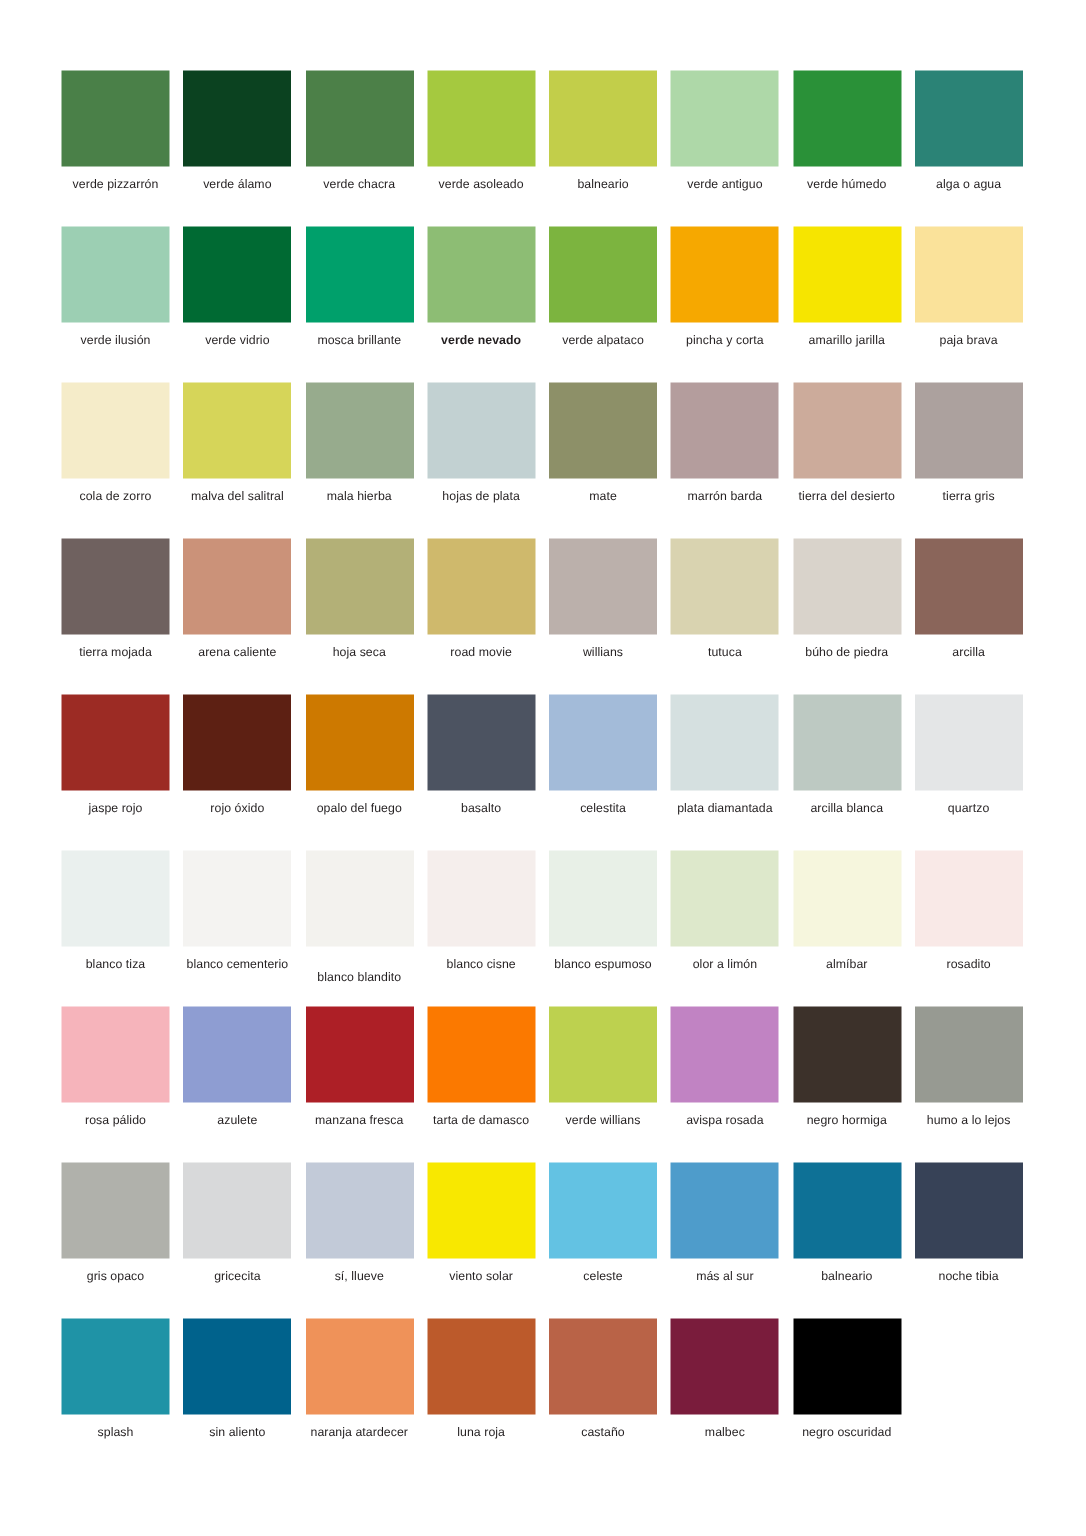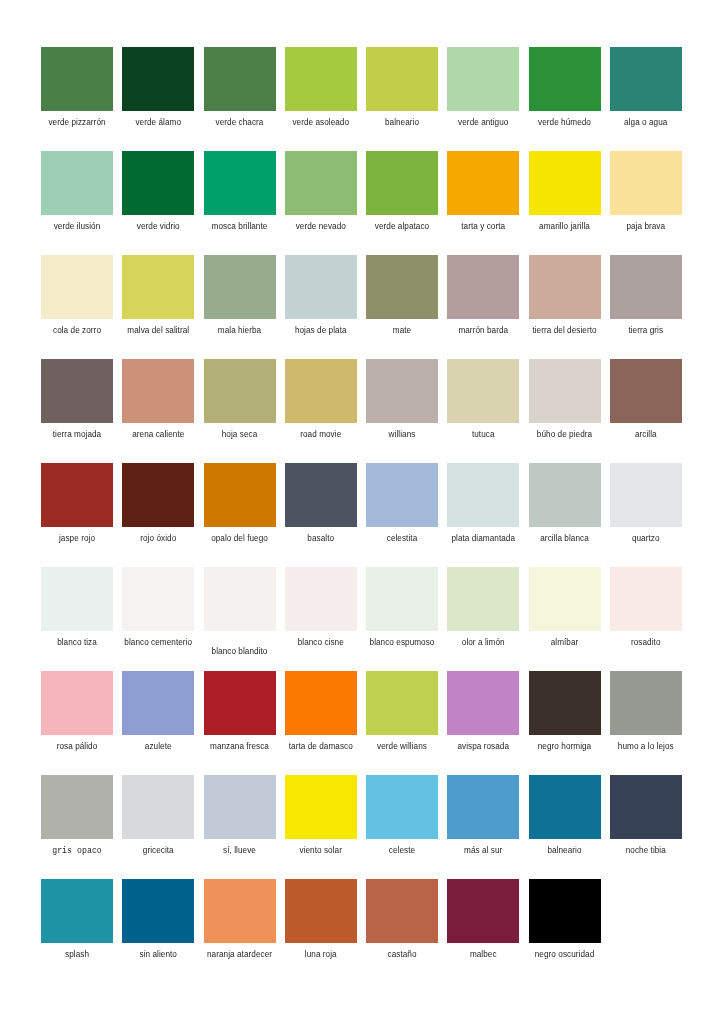--- a/index.html
+++ b/index.html
@@ -103,29 +103,29 @@
       <div class="swatch-cell">
         <div class="swatch-chip" style="background-color: rgb(0, 106, 51);"></div>
         <div class="swatch-label" style="color: rgb(35, 31, 32);">verde vidrio</div>
       </div>
       <div class="swatch-cell">
         <div class="swatch-chip" style="background-color: rgb(0, 160, 107);"></div>
         <div class="swatch-label" style="color: rgb(35, 31, 32);">mosca brillante</div>
       </div>
       <div class="swatch-cell">
         <div class="swatch-chip" style="background-color: rgb(141, 189, 116);"></div>
-        <div class="swatch-label" style="color: rgb(35, 31, 32);">verde nevado</div>
+        <div class="swatch-label" style="color: rgb(35, 31, 32); font-weight: bold;">verde nevado</div>
       </div>
       <div class="swatch-cell">
         <div class="swatch-chip" style="background-color: rgb(124, 180, 63);"></div>
         <div class="swatch-label" style="color: rgb(35, 31, 32);">verde alpataco</div>
       </div>
       <div class="swatch-cell">
         <div class="swatch-chip" style="background-color: rgb(246, 168, 0);"></div>
-        <div class="swatch-label" style="color: rgb(35, 31, 32);">tarta y corta</div>
+        <div class="swatch-label" style="color: rgb(35, 31, 32);">pincha y corta</div>
       </div>
       <div class="swatch-cell">
         <div class="swatch-chip" style="background-color: rgb(246, 229, 0);"></div>
         <div class="swatch-label" style="color: rgb(35, 31, 32);">amarillo jarilla</div>
       </div>
       <div class="swatch-cell">
         <div class="swatch-chip" style="background-color: rgb(250, 226, 154);"></div>
         <div class="swatch-label" style="color: rgb(35, 31, 32);">paja brava</div>
       </div>
       <div class="swatch-cell">
@@ -283,21 +283,21 @@
       <div class="swatch-cell">
         <div class="swatch-chip" style="background-color: rgb(60, 49, 42);"></div>
         <div class="swatch-label" style="color: rgb(35, 31, 32);">negro hormiga</div>
       </div>
       <div class="swatch-cell">
         <div class="swatch-chip" style="background-color: rgb(151, 154, 146);"></div>
         <div class="swatch-label" style="color: rgb(35, 31, 32);">humo a lo lejos</div>
       </div>
       <div class="swatch-cell">
         <div class="swatch-chip" style="background-color: rgb(176, 177, 171);"></div>
-        <div class="swatch-label" style="color: rgb(35, 31, 32); font-family: Liberation Mono, monospace;">gris opaco</div>
+        <div class="swatch-label" style="color: rgb(35, 31, 32);">gris opaco</div>
       </div>
       <div class="swatch-cell">
         <div class="swatch-chip" style="background-color: rgb(216, 217, 218);"></div>
         <div class="swatch-label" style="color: rgb(35, 31, 32);">gricecita</div>
       </div>
       <div class="swatch-cell">
         <div class="swatch-chip" style="background-color: rgb(194, 202, 216);"></div>
         <div class="swatch-label" style="color: rgb(35, 31, 32);">sí, llueve</div>
       </div>
       <div class="swatch-cell">

